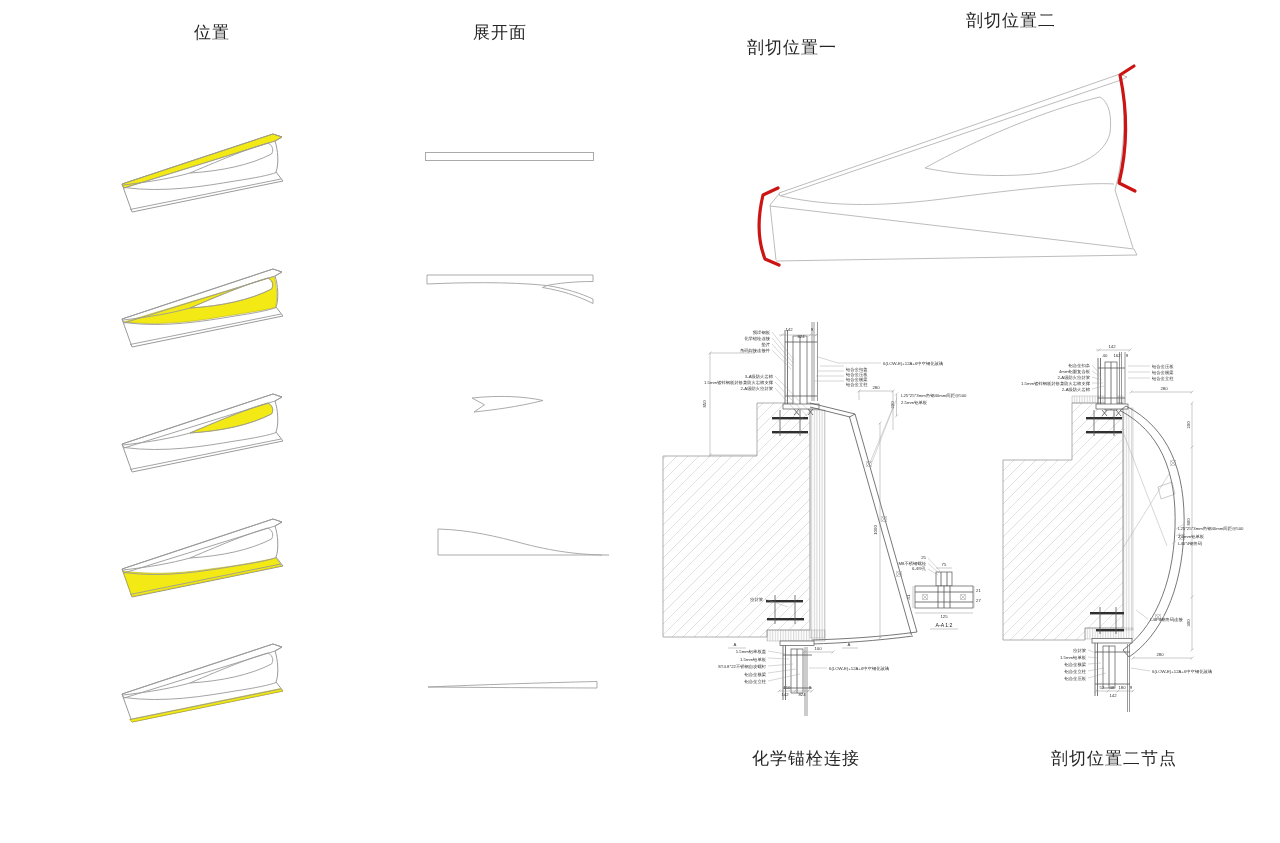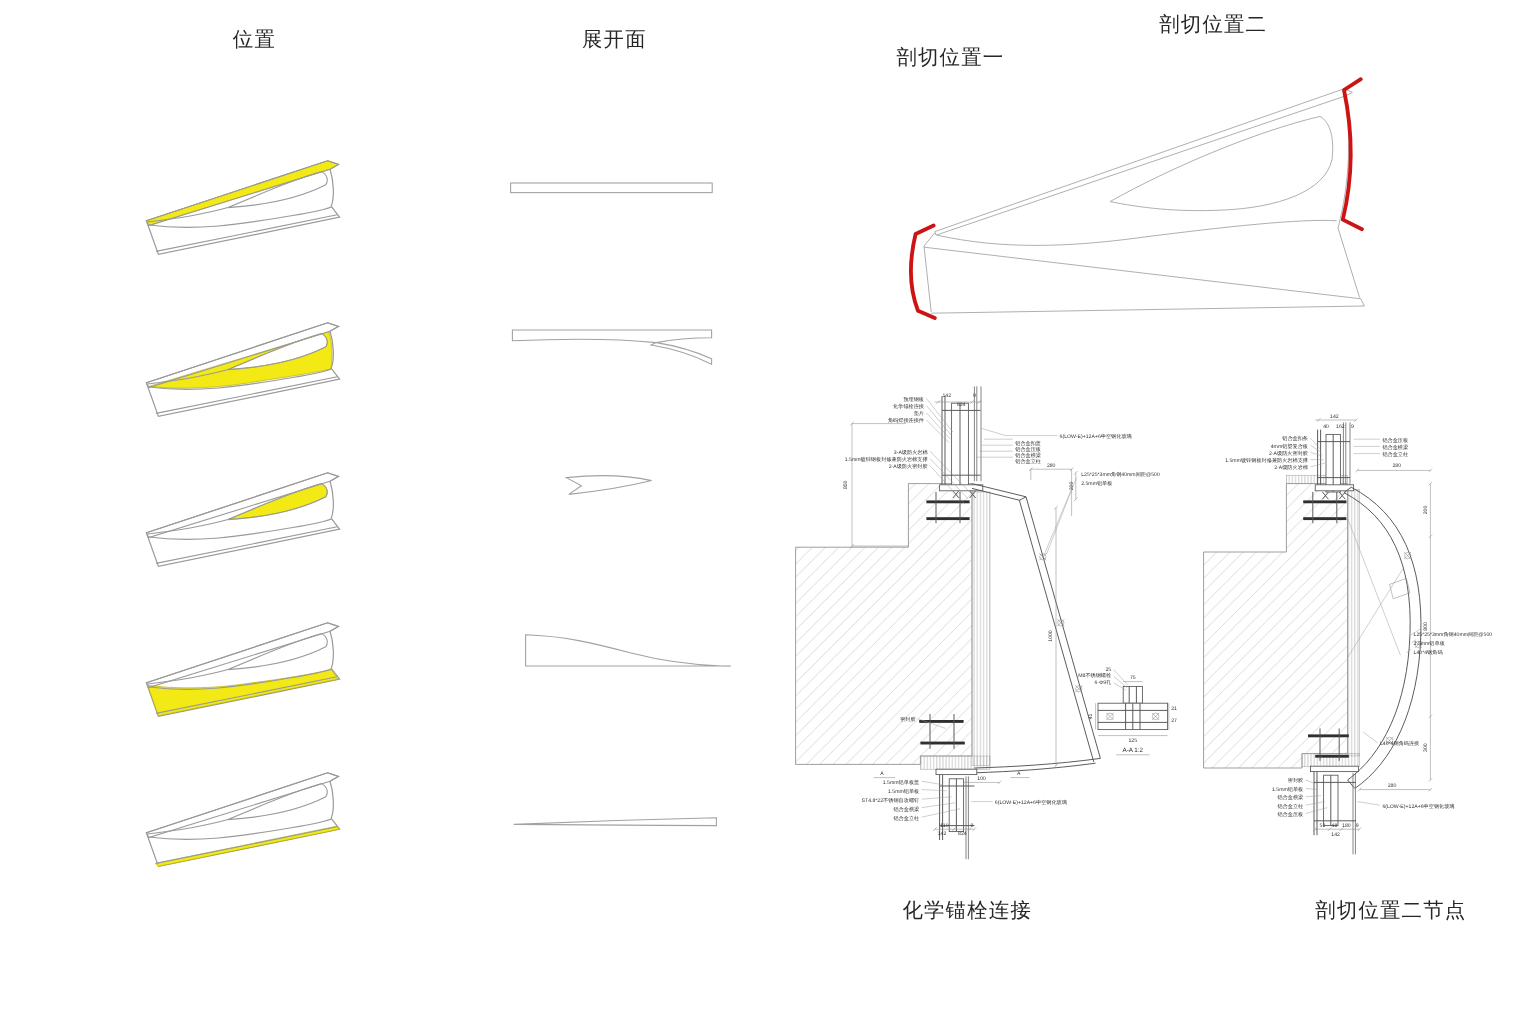--- a/index.html
+++ b/index.html
@@ -39,26 +39,26 @@
       <pattern id="hatch" width="11" height="11" patternUnits="userSpaceOnUse">
         <path d="M0,11 L11,0" stroke="#cccccc" stroke-width="0.6"></path>
       </pattern>
       <pattern id="insul" width="2.6" height="4" patternUnits="userSpaceOnUse">
         <path d="M0.6,0 V4" stroke="#9b9b9b" stroke-width="0.45"></path>
       </pattern>
     </defs>
   </svg>
 
   <div class="hdr" style="left:212px;top:21px">位置</div>
-  <div class="hdr" style="left:512px;top:21px">展开面</div>
+  <div class="hdr" style="left:500px;top:21px">展开面</div>
   <div class="hdr" style="left:792px;top:36px">剖切位置一</div>
   <div class="hdr" style="left:1011px;top:9px">剖切位置二</div>
 
   <div class="ftr" style="left:806px;top:747px">化学锚栓连接</div>
-  <div class="ftr" style="left:1159px;top:747px">剖切位置二节点</div>
+  <div class="ftr" style="left:1114px;top:747px">剖切位置二节点</div>
 
   <svg style="left:110px;top:110px" width="200" height="130" viewBox="0 0 200 130">
     <path class="olw" d="M12,74 L163,24 L172,27 L165,31 C168,40 169,54 166,62 L173,71 L22,102 Z"></path>
     <path class="yel" d="M12,74 L163,24 L172,27 L165,31 L14,78 Z"></path>
     <path class="thin" d="M12,74 L163,24 L172,27 L165,31 L14,78 Z"></path>
     <path class="thin" d="M20,99.5 L171,69"></path>
     <path class="thin" d="M13,75 C40,72 62,68 80,63"></path>
     <path class="thin" d="M14,77.5 C55,83 95,76 125,71 C145,68 160,65 166,62.5"></path>
     <path class="thin" d="M80,63 C115,48 140,38 158,33 C163.5,36 163.5,41 161.5,44 C140,55 112,61 80,63 Z"></path>
   </svg>

